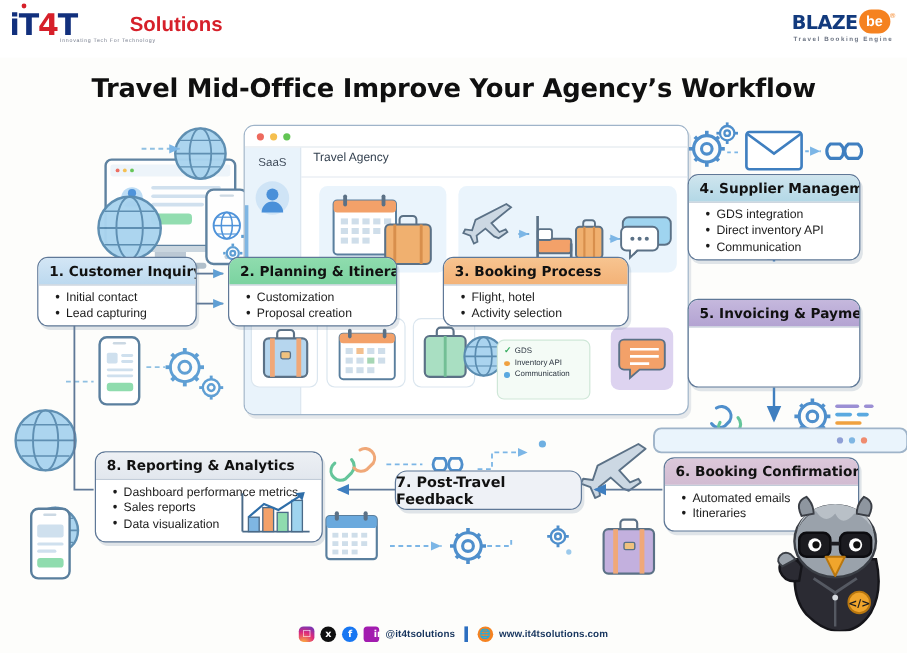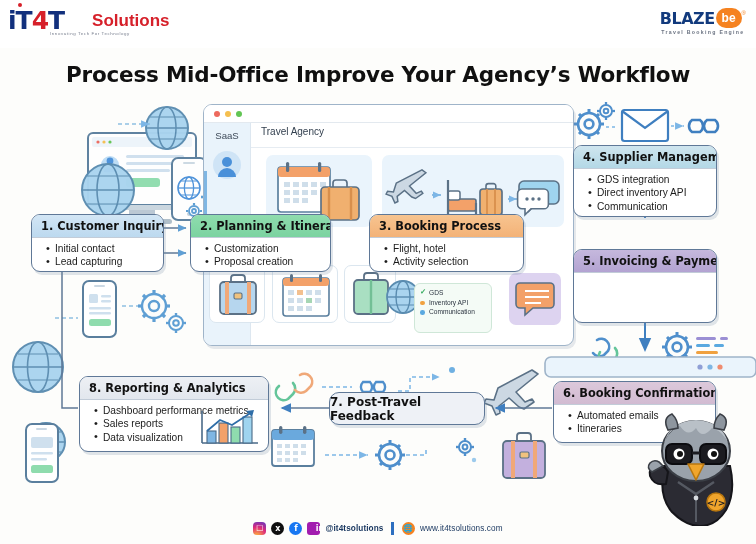--- a/index.html
+++ b/index.html
@@ -14,21 +14,21 @@
   
   .hdr { position: absolute; left: 0; top: 0; width: 756px; height: 48px; background: #ffffff; }
   .logo-left { position: absolute; left: 8px; top: 6px; display: flex; align-items: flex-end; gap: 24px; }
   .logo-left .it4t {
     font-family: "DejaVu Sans", sans-serif;
     font-weight: bold; font-size: 25px; color: #12307d; letter-spacing: -1px;
     line-height: 30px;
   }
   .logo-left .it4t .four { color: #d6202a; }
   .logo-left .sol {
-    font-size: 17px; font-weight: bold; color: #d6202a; margin-left: 4px; line-height: 30px;
+    font-size: 17px; font-weight: bold; color: #d6202a; margin-left: 20px; line-height: 30px;
   }
   .logo-tag {
     position: absolute; left: 50px; top: 31px; font-size: 4.4px; color: #7a8090;
     letter-spacing: .6px; font-family: "Liberation Sans", sans-serif;
   }
   .blaze { position: absolute; right: 10px; top: 8px; text-align: center; }
   .blaze .bz { font-family: "DejaVu Sans", sans-serif; font-weight: bold; font-size: 16px; color: #123a7d; letter-spacing: -.5px; }
   .blaze .be {
     display: inline-block; width: 26px; height: 20px; border-radius: 11px; background: #f58220;
     color: #fff; font-size: 12px; font-weight: bold; line-height: 20px; vertical-align: 2px; margin-left: 1px;
@@ -124,21 +124,21 @@
   }
   .sico { width: 13px; height: 13px; border-radius: 3.5px; display:flex; align-items:center; justify-content:center;
           color:#fff; font-size:8px; font-weight:bold; font-family:"DejaVu Sans",sans-serif; }
   .sico.ig { background: radial-gradient(circle at 30% 110%, #fdb03c 5%, #dd2a7b 55%, #8134af 85%); border-radius: 4px; }
   .sico.x  { background: #0f0f0f; border-radius: 50%; }
   .sico.fb { background: #1877f2; border-radius: 50%; }
   .sico.li { background: #a21caf; border-radius: 3px; padding-left: 12px; }
   .sico.gl { background: #f58220; border-radius: 50%; }
   .fhandle { font-size: 8.2px; font-weight: bold; color: #17355e; letter-spacing: .1px; }
   .fsep { width: 2.5px; height: 13px; background: #2d6fc0; margin: 0 3px; }
-  .fsite { font-size: 8.2px; font-weight: normal; color: #17355e; letter-spacing: .1px; }
+  .fsite { font-size: 8.2px; font-weight: bold; color: #17355e; letter-spacing: .1px; }
 
   .mascot { position: absolute; right: 4px; bottom: 18px; width: 108px; height: 120px; }
 </style>
 </head>
 <body>
 
 <div id="root">
 
   <div class="hdr">
     <div class="logo-left">
@@ -149,21 +149,21 @@
       <span class="sol">Solutions</span>
     </div>
     <div class="logo-tag">Innovating Tech For Technology</div>
 
     <div class="blaze">
       <div><span class="bz">BLAZE</span><span class="be">be</span><span class="reg">®</span></div>
       <div class="btag">Travel Booking Engine</div>
     </div>
   </div>
 
-  <div class="title">Process Mid-Office Improve Your Agency’s Workflow</div>
+  <div class="title">Travel Mid-Office Improve Your Agency’s Workflow</div>
 
   <svg class="layer" viewBox="0 0 756 544">
     <defs>
       <marker id="ar" markerWidth="7" markerHeight="7" refX="5.6" refY="3" orient="auto">
         <path d="M0,0.4 L6,3 L0,5.6 z" fill="#5f9fd4"></path>
       </marker>
       <marker id="arg" markerWidth="7" markerHeight="7" refX="5.6" refY="3" orient="auto">
         <path d="M0,0.4 L6,3 L0,5.6 z" fill="#64c59a"></path>
       </marker>
       <marker id="ard" markerWidth="7" markerHeight="7" refX="5.6" refY="3" orient="auto">

